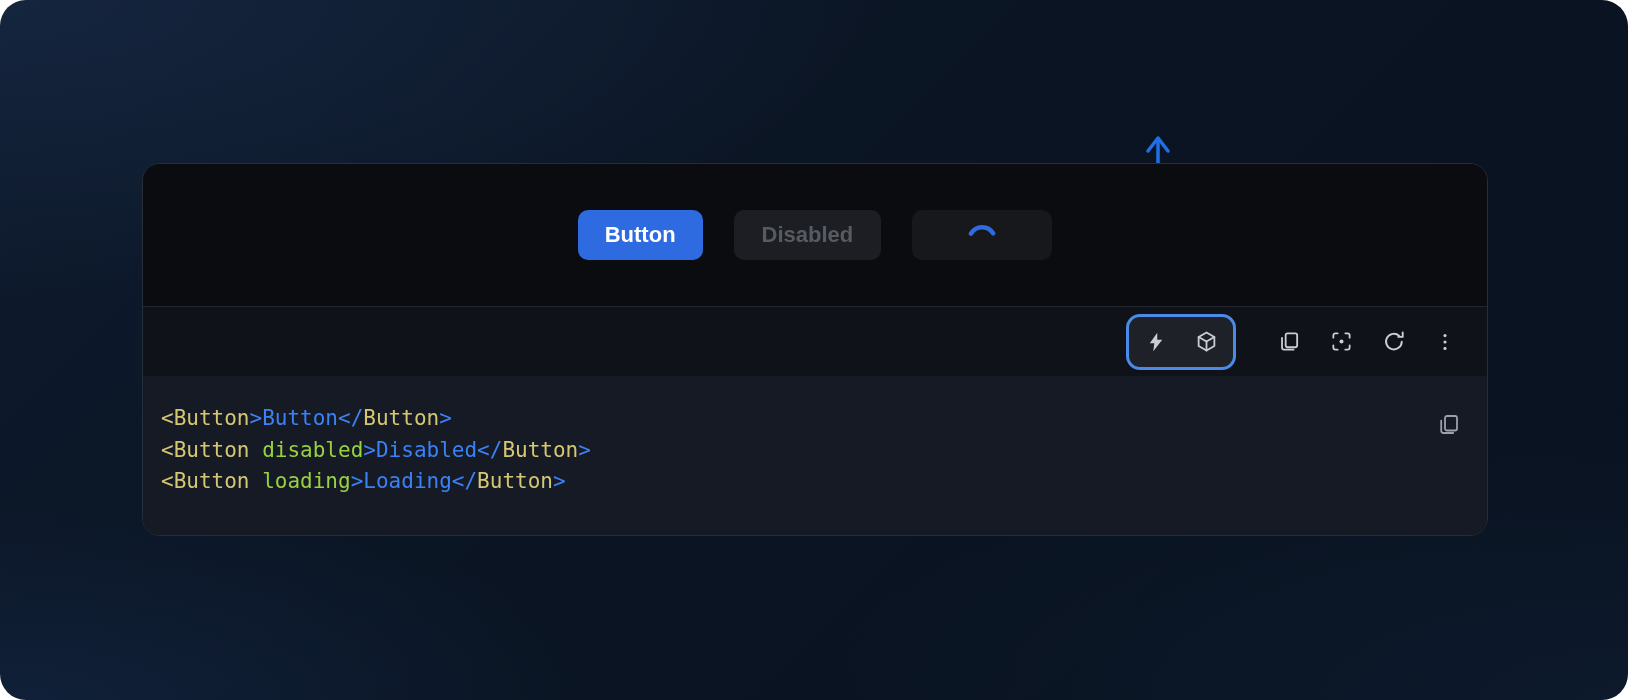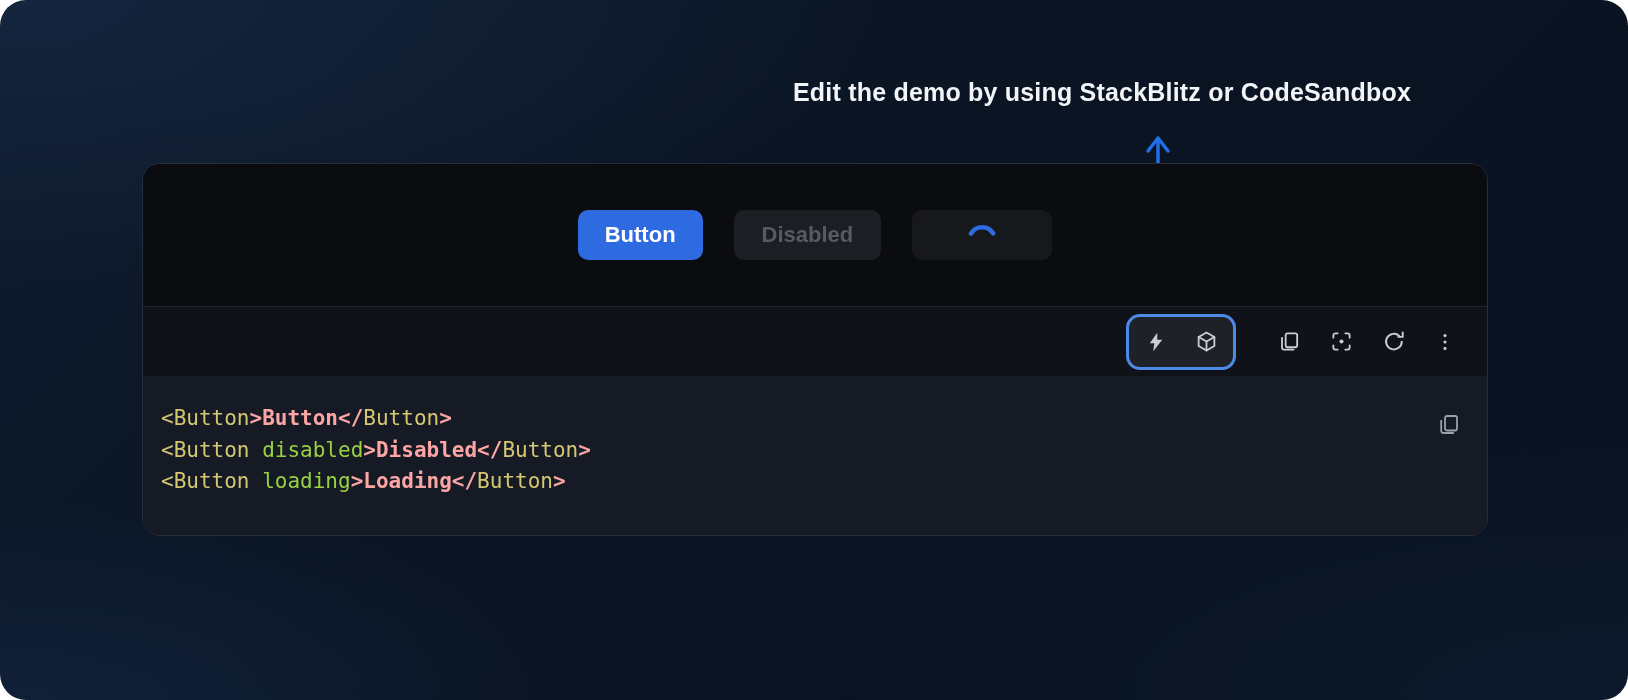--- a/index.html
+++ b/index.html
@@ -70,32 +70,31 @@
   .code-area{
     flex:1;background:#151a24;position:relative;
     padding:27px 60px 0 18px;box-sizing:border-box;
   }
   .code-block{
     font-family:"DejaVu Sans Mono","Liberation Mono",monospace;
     font-size:21px;line-height:31.5px;color:#e9ecf0;white-space:pre;
   }
   .tok-tag{color:#d5c772;}
   .tok-attr{color:#98d23f;}
-  .tok-plain{color:#fca5a5;font-weight:bold;}
+  .tok-plain{color:#3b82f6;}
   .code-copy{
     position:absolute;top:36px;right:26px;color:#9aa1ac;
     background:none;border:none;padding:0;cursor:pointer;
   }
 </style>
 </head>
 <body>
 
 <div class="screen">
 
-  <div class="annotation-title">Edit the demo by using StackBlitz or CodeSandbox</div>
 
   <svg class="arrow-overlay" viewBox="0 0 1628 700" xmlns="http://www.w3.org/2000/svg">
     <path d="M1158 140 L1158 193 Q1158 207 1172 207 L1200 207 Q1214 207 1214 221 L1214 290" fill="none" stroke="#1f6fe6" stroke-width="3.5" stroke-linecap="round"></path>
     <path d="M1148 151 L1158 138 L1168 151" fill="none" stroke="#1f6fe6" stroke-width="3.5" stroke-linecap="round" stroke-linejoin="round"></path>
     <circle cx="1214" cy="298" r="6.5" fill="none" stroke="#1f6fe6" stroke-width="3"></circle>
   </svg>
 
   <div class="card">
 
     <div class="demo-area">

